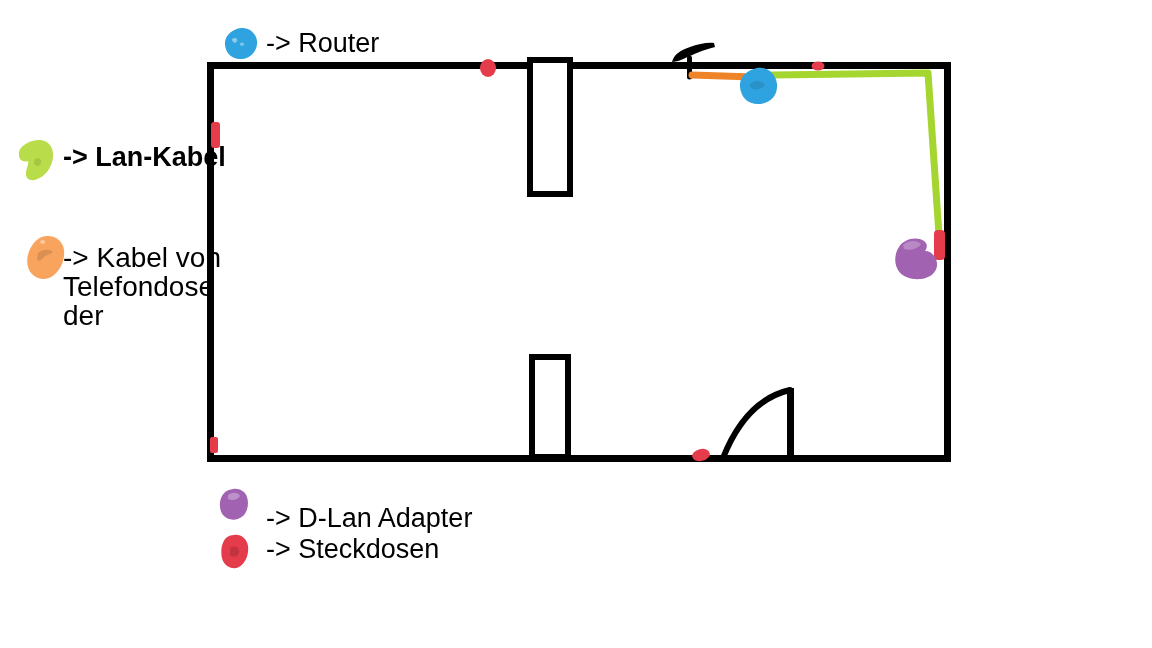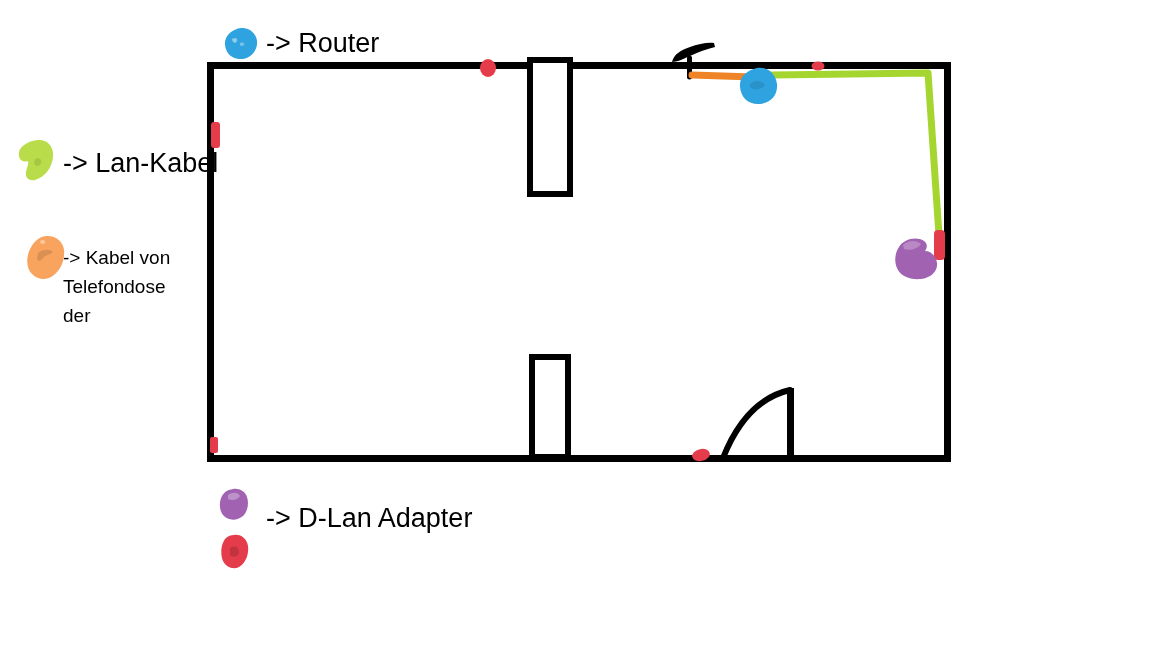--- a/index.html
+++ b/index.html
@@ -3,21 +3,21 @@
 <meta charset="utf-8">
 <style>
   html,body{margin:0;padding:0;background:#fff;}
   .canvas{
     position:relative;width:1152px;height:648px;background:#ffffff;
     font-family:"Liberation Sans",sans-serif;color:#000;overflow:hidden;
   }
   .abs{position:absolute;}
   .label{white-space:nowrap;color:#000;}
   .label-lg{font-size:27px;line-height:28px;}
-  .label-md{font-size:19px;line-height:29px;}
+  .label-md{font-size:28px;line-height:29px;}
   .room{
     position:absolute;left:207px;top:62px;width:744px;height:400px;
     border:7px solid #000;box-sizing:border-box;background:transparent;z-index:1;
   }
   .opening{
     position:absolute;border:6px solid #000;background:#fff;box-sizing:border-box;z-index:2;
   }
   .opening.top{left:527px;top:57px;width:46px;height:140px;}
   .opening.bottom{left:529px;top:354px;width:42px;height:106px;}
   .overlay{position:absolute;left:0;top:0;z-index:3;}
@@ -32,21 +32,21 @@
     <path d="M17 1 C25 0 32 6 33 14 C34 23 27 31 18 32 C9 33 2 27 1 18 C0 9 8 2 17 1 Z" fill="#2ea3df"></path>
     <path fill="#ffffff" fill-opacity="0.45" d="M8 12 C11 10 14 11 13 14 C12 17 8 16 8 12 Z"></path>
     <path fill="#ffffff" fill-opacity="0.35" d="M16 16 C19 15 21 16 20 18 C18 20 15 19 16 16 Z"></path>
   </svg>
   <span class="abs label label-lg" style="left:266px;top:29px;">-&gt; Router</span>
 
   <svg class="swatch" style="left:17px;top:139px;" width="38" height="42" viewBox="0 0 38 42">
     <path d="M24 1 C32 2 37 9 36 18 C35 29 28 38 18 41 C12 42 8 39 9 33 C10 28 12 25 11 22 C5 24 1 20 2 13 C3 6 15 0 24 1 Z" fill="#b9dd4a"></path>
     <path fill="#000000" fill-opacity="0.10" d="M18 20 C22 18 25 20 24 24 C23 28 18 28 17 24 Z"></path>
   </svg>
-  <span class="abs label label-lg" style="left:63px;top:149px;">-&gt; Lan-Kabel</span>
+  <span class="abs label label-lg" style="left:63px;top:143px;font-weight:bold;">-&gt; Lan-Kabel</span>
 
   <svg class="swatch" style="left:26px;top:235px;" width="40" height="46" viewBox="0 0 40 46">
     <path d="M20 1 C29 0 37 6 38 15 C39 25 35 34 28 40 C21 46 12 45 6 39 C0 33 0 22 4 14 C8 6 13 2 20 1 Z" fill="#f9a45e"></path>
     <path fill="#000000" fill-opacity="0.12" d="M12 18 C17 14 24 14 27 17 C24 20 19 20 17 23 C15 26 12 27 11 24 Z"></path>
     <path fill="#ffffff" fill-opacity="0.40" d="M14 6 C17 4 20 5 19 8 C17 10 14 9 14 6 Z"></path>
   </svg>
   <div class="abs label-md" style="left:63px;top:243px;">
     <div>-&gt; Kabel von</div>
     <div>Telefondose</div>
     <div>der</div>
@@ -55,20 +55,21 @@
   <svg class="swatch" style="left:219px;top:488px;" width="30" height="33" viewBox="0 0 30 33">
     <path d="M14 1 C20 0 26 3 28 9 C30 15 29 23 24 28 C18 33 9 33 4 27 C0 22 0 13 3 8 C6 3 9 2 14 1 Z" fill="#a162b2"></path>
     <path fill="#ffffff" fill-opacity="0.30" d="M9 7 C13 4 19 4 21 8 C19 12 13 13 9 11 Z"></path>
   </svg>
   <span class="abs label label-lg" style="left:266px;top:490px;margin-top:14px;">-&gt; D-Lan Adapter</span>
 
   <svg class="swatch" style="left:220px;top:534px;" width="29" height="35" viewBox="0 0 29 35">
     <path d="M14 1 C21 0 27 5 28 12 C29 20 26 29 19 33 C13 36 6 33 3 27 C0 20 1 9 6 4 C8 2 11 1 14 1 Z" fill="#e43c4b"></path>
     <path fill="#000000" fill-opacity="0.15" d="M10 14 C14 11 19 13 19 18 C19 23 13 24 10 21 Z"></path>
   </svg>
+  <span class="abs label label-lg" style="left:266px;top:535px;">-&gt; Steckdosen</span>
 
   <div class="room"></div>
   <div class="opening top"></div>
   <div class="opening bottom"></div>
 
   <svg class="overlay" width="1152" height="648" viewBox="0 0 1152 648">
 
     <g>
       <path fill="#000000" d="M672 62 C674 54 681 50 690 47 C698 44 708 42 714 43 L715 47 C707 49 698 52 690 56 C683 59 677 62 672 62 Z"></path>
       <path stroke="#000000" stroke-width="2.5" fill="none" d="M676 57 L712 45"></path>

